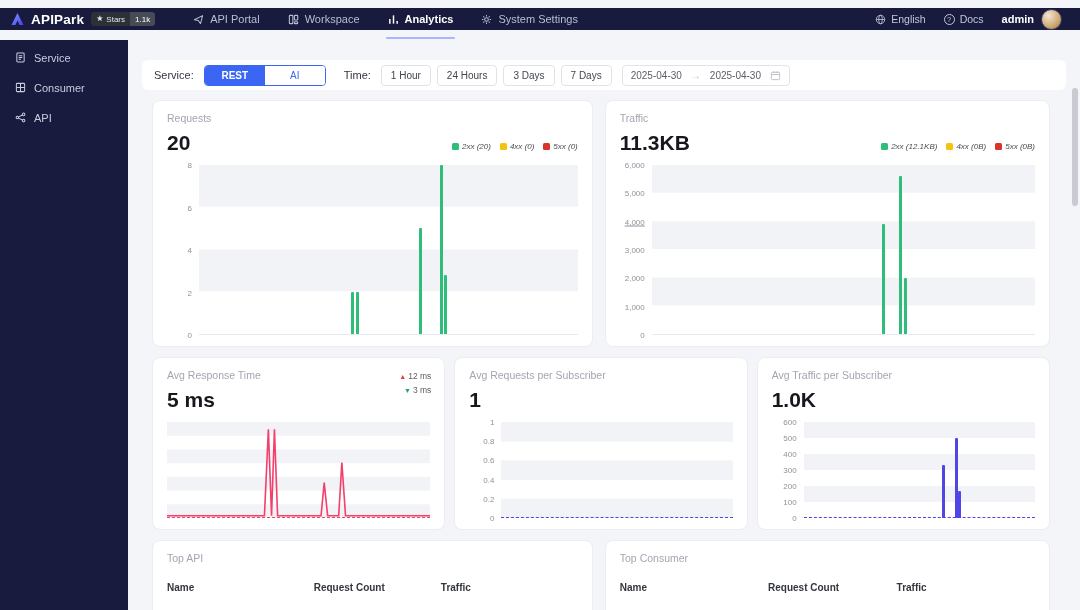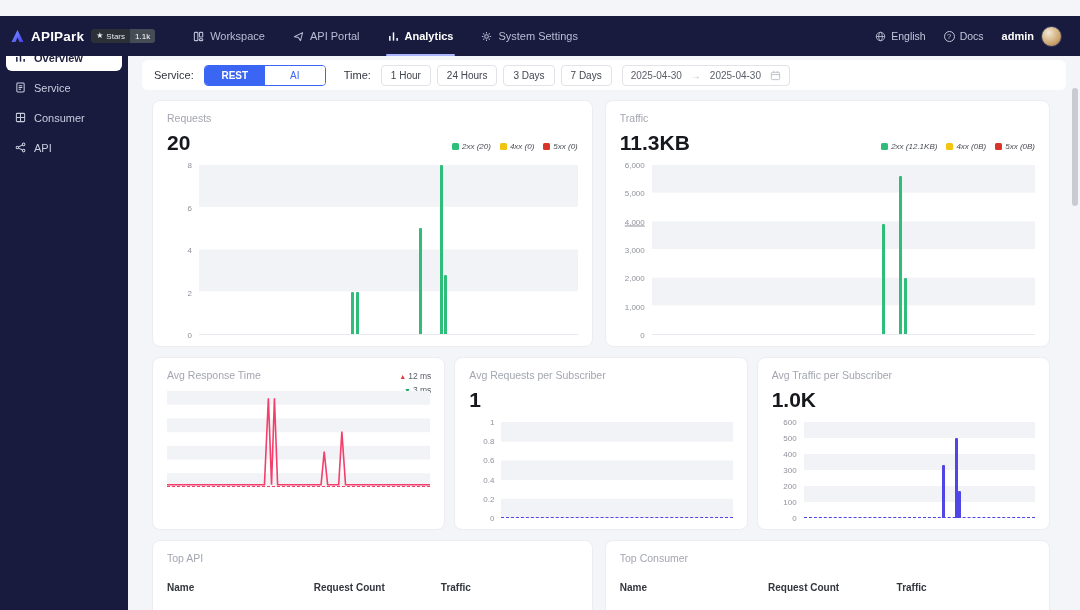--- a/index.html
+++ b/index.html
@@ -1,20 +1,20 @@
 <!DOCTYPE html>
 <html><head>
 <meta charset="utf-8">
 <style>
   *{margin:0;padding:0;box-sizing:border-box}
   html,body{width:1080px;height:610px;overflow:hidden;font-family:"Liberation Sans",sans-serif}
   body{background:#f4f5f8;position:relative}
 
   
-  .topbar{position:absolute;top:16px;left:0;width:100%;height:40px;background:#191b3e;display:flex;align-items:center;padding:0 18px 0 10px;color:#fff;z-index:5}
+  .topbar{position:absolute;top:8px;left:0;width:100%;height:22px;background:#191b3e;display:flex;align-items:center;padding:0 18px 0 10px;color:#fff;z-index:5}
   .logo{display:flex;align-items:center;gap:6px}
   .logo-name{font-size:13.5px;font-weight:bold;letter-spacing:.2px}
   .badge{display:flex;align-items:stretch;font-size:8px;border-radius:3px;overflow:hidden;margin-left:7px;cursor:pointer}
   .badge .b1{background:#2b3137;padding:2.5px 5px;display:flex;gap:3px;align-items:center;color:#e6e8ea}
   .badge .b2{background:#454c55;padding:2.5px 5px;color:#fff;display:flex;align-items:center}
   .star{color:#e8eaed;font-size:8px;line-height:1}
   .nav{display:flex;margin-left:24px;height:40px}
   .nav-item{display:flex;align-items:center;gap:6px;padding:0 14px;font-size:11px;color:#b9bdd4;position:relative;cursor:pointer;white-space:nowrap}
   .nav-item.active{color:#fff;font-weight:bold}
   .nav-item.active::after{content:"";position:absolute;bottom:0;left:12px;right:12px;height:2px;background:#aab4ff;border-radius:1px}
@@ -91,36 +91,36 @@
   <div class="badge">
     <span class="b1">
         <span class="star">★</span>
         <span>Stars</span>
       </span>
     <span class="b2">1.1k</span>
   </div>
   <div class="nav">
     <div class="nav-item">
       <span class="icon">
+        <svg width="11" height="11" viewBox="0 0 12 12" fill="none" stroke="currentColor" stroke-width="1.1">
+            <path d="M1.5 6.2 L10.5 1.8 L8.2 10.5 L5.8 7 Z" stroke-linejoin="round"></path>
+          </svg>
+      </span>
+      <span>API Portal</span>
+    </div>
+    <div class="nav-item">
+      <span class="icon">
         <svg width="11" height="11" viewBox="0 0 12 12" fill="none" stroke="currentColor" stroke-width="1.2">
             <rect x="1.5" y="1.5" width="3.8" height="9" rx="0.8"></rect>
             <rect x="7" y="1.5" width="3.6" height="5" rx="0.8"></rect>
             <rect x="7" y="8.5" width="3.6" height="2" rx="0.8"></rect>
           </svg>
       </span>
       <span>Workspace</span>
     </div>
-    <div class="nav-item">
-      <span class="icon">
-        <svg width="11" height="11" viewBox="0 0 12 12" fill="none" stroke="currentColor" stroke-width="1.1">
-            <path d="M1.5 6.2 L10.5 1.8 L8.2 10.5 L5.8 7 Z" stroke-linejoin="round"></path>
-          </svg>
-      </span>
-      <span>API Portal</span>
-    </div>
     <div class="nav-item active">
       <span class="icon">
         <svg width="11" height="11" viewBox="0 0 12 12" fill="none" stroke="currentColor" stroke-width="1.6">
             <path d="M2 10.5V5.5"></path>
             <path d="M6 10.5V1.5"></path>
             <path d="M10 10.5V7.5"></path>
           </svg>
       </span>
       <span>Analytics</span>
     </div>
@@ -150,30 +150,20 @@
       <span>Docs</span>
     </div>
     <div class="user">
       <span>admin</span>
       <span class="avatar"></span>
     </div>
   </div>
 </div>
 
 <div class="sidebar">
-  <div class="side-item active">
-    <span class="icon">
-      <svg width="11" height="11" viewBox="0 0 12 12" fill="none" stroke="currentColor" stroke-width="1.6">
-          <path d="M2 10.5V5.5"></path>
-          <path d="M6 10.5V1.5"></path>
-          <path d="M10 10.5V7.5"></path>
-        </svg>
-    </span>
-    <span>Overview</span>
-  </div>
   <div class="side-item">
     <span class="icon">
       <svg width="11" height="11" viewBox="0 0 12 12" fill="none" stroke="currentColor" stroke-width="1.1">
           <rect x="2" y="1.2" width="8" height="9.6" rx="1"></rect>
           <path d="M4 4h4M4 6h4M4 8h2.5"></path>
         </svg>
     </span>
     <span>Service</span>
   </div>
   <div class="side-item">
@@ -302,20 +292,21 @@
     </div>
   </div>
 
   <div class="row r2">
     <div class="card">
       <div class="c-title">Avg Response Time</div>
       <div class="stats">
         <div><span class="up">▲</span><span>12 ms</span></div>
         <div><span class="down">▼</span><span>3 ms</span></div>
       </div>
+      <div class="c-value">5 ms</div>
       <div class="chart ch-sm">
           <div class="plot" style="background-image: linear-gradient(rgb(242, 243, 246) 50%, rgba(0, 0, 0, 0) 50%); background-size: 100% 28.5714%;">
             <svg viewBox="0 0 100 100" preserveAspectRatio="none">
               <polyline points="0,97.6923076923077 37,97.6923076923077 38.5,7.692307692307693 39.7,97.6923076923077 40.8,7.692307692307693 42,97.6923076923077 58.5,97.6923076923077 59.699999999999996,63.07692307692308 61,97.6923076923077 65.2,97.6923076923077 66.4,42.307692307692314 67.80000000000001,97.6923076923077 100,97.6923076923077" fill="none" stroke="#f43f6b" stroke-width="1.6" vector-effect="non-scaling-stroke"></polyline>
             </svg>
             <div class="baseline" style="border-color: rgb(244, 63, 107);"></div>
           </div>
         </div>
     </div>
 

